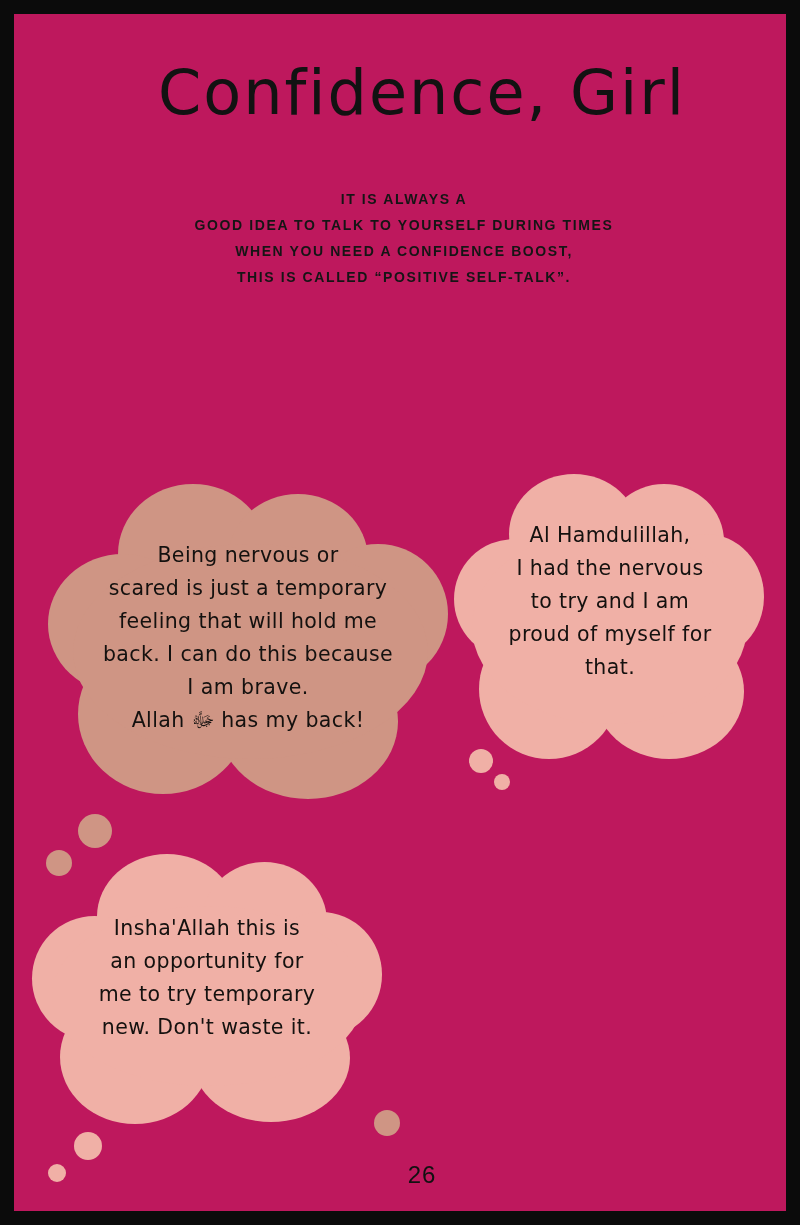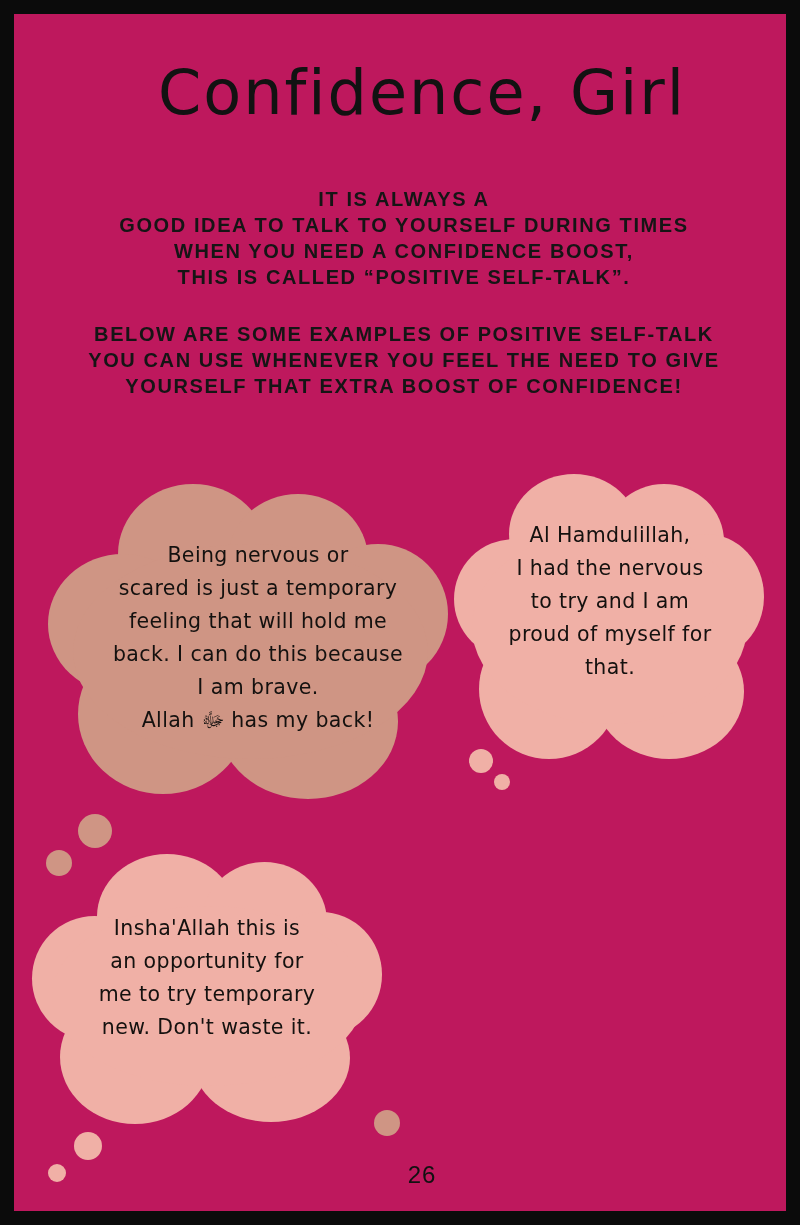--- a/index.html
+++ b/index.html
@@ -48,21 +48,21 @@
 
   
   .intro {
     position: absolute;
     left: 60px;
     width: 660px;
     text-align: center;
     color: #151515;
     font-family: "Liberation Sans", sans-serif;
     font-weight: bold;
-    font-size: 20px;
+    font-size: 14px;
     letter-spacing: 1.6px;
     line-height: 26px;
   }
   .intro-1 { top: 172px; }
   .intro-2 { top: 307px; }
 
   
   .cloud {
     position: absolute;
     box-sizing: border-box;
@@ -109,35 +109,32 @@
 
 <div class="page">
   <div class="inner">
 
     <div class="title">Confidence, Girl</div>
 
     <div class="intro intro-1" style="white-space: pre-line;">IT IS ALWAYS A
 GOOD IDEA TO TALK TO YOURSELF DURING TIMES
 WHEN YOU NEED A CONFIDENCE BOOST,
 THIS IS CALLED “POSITIVE SELF-TALK”.</div>
-    <div class="intro intro-2" style="white-space: pre-line;">BELOW ARE SOME EXAMPLES OF POSITIVE SELF-TALK
-YOU CAN USE WHENEVER YOU FEEL THE NEED TO GIVE
-YOURSELF THAT EXTRA BOOST OF CONFIDENCE!</div>
 
     <div class="cloud c-dark" style="left:34px; top:470px; width:400px; height:320px;">
       <div class="lobes">
         <span style="left:70px;  top:0px;   width:150px; height:140px;"></span>
         <span style="left:180px; top:10px;  width:140px; height:130px;"></span>
         <span style="left:0px;   top:70px;  width:150px; height:140px;"></span>
         <span style="left:260px; top:60px;  width:140px; height:140px;"></span>
         <span style="left:30px;  top:150px; width:170px; height:160px;"></span>
         <span style="left:170px; top:160px; width:180px; height:155px;"></span>
         <span style="left:25px;  top:60px;  width:355px; height:215px;"></span>
       </div>
-      <div class="text" style="white-space: pre-line; left:30px; top:55px; width:360px;">Being nervous or
+      <div class="text" style="white-space: pre-line; left:20px; top:55px; width:360px;">Being nervous or
 scared is just a temporary
 feeling that will hold me
 back. I can do this because
 I am brave.
 Allah ﷻ has my back!</div>
     </div>
     <div class="dot d-dark" style="left:64px; top:800px; width:34px; height:34px;"></div>
     <div class="dot d-dark" style="left:32px; top:836px; width:26px; height:26px;"></div>
 
     <div class="cloud c-light" style="left:440px; top:460px; width:310px; height:290px;">

